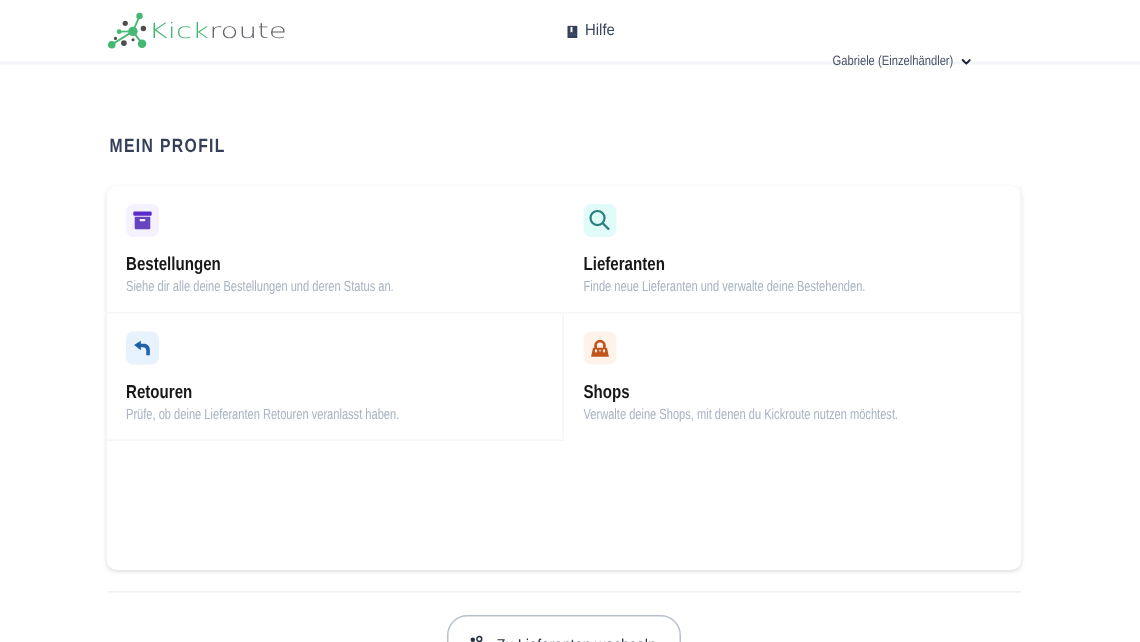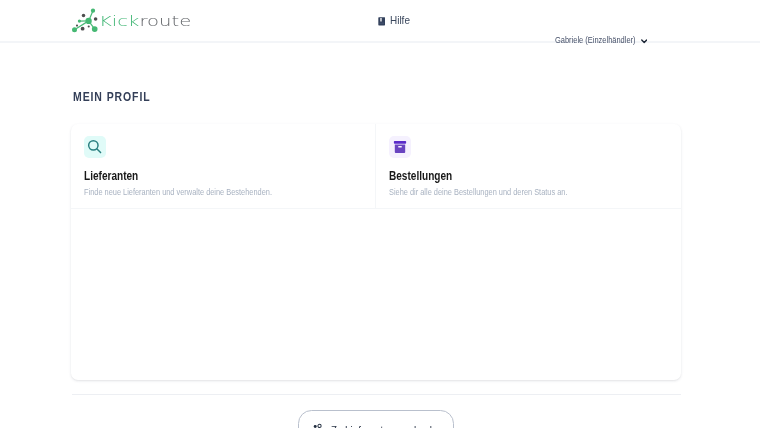--- a/index.html
+++ b/index.html
@@ -112,46 +112,68 @@
     <svg class="chev" viewBox="0 0 12 8">
       <path d="M1.4 1.6 6 6.1 10.6 1.6" fill="none" stroke="#1a2434" stroke-width="2.6" stroke-linecap="round" stroke-linejoin="round"></path>
     </svg>
   </div>
 </div>
 
 <div class="page-title">MEIN PROFIL</div>
 
 <div class="grid">
 
-  <div class="cell brd-r brd-b">
-    <div class="ic" style="background:#e0fbf8">
-      <svg width="15.4" height="15.4" viewBox="0 0 24 24" fill="none" stroke="#2a7f80" stroke-width="2.3" stroke-linecap="round">
-        <circle cx="9.9" cy="9.9" r="7.3"></circle>
-          <line x1="15.6" y1="15.6" x2="21.2" y2="21.2"></line>
-      </svg>
-    </div>
-    <div class="c-title">Lieferanten</div>
-    <div class="c-desc">Finde neue Lieferanten und verwalte deine Bestehenden.</div>
-  </div>
-
   <div class="cell brd-b">
     <div class="ic" style="background:#f5f1fe">
       <svg width="14" height="14" viewBox="0 0 24 24">
         <rect x="1.5" y="1.8" width="21" height="4.8" rx="1.4" fill="#5a2bc9"></rect>
         <path d="M3.1 7.6h17.8v13.0a1.5 1.5 0 0 1-1.5 1.5H4.6a1.5 1.5 0 0 1-1.5-1.5z" fill="#6944c0"></path>
         <rect x="8.8" y="10.4" width="6.4" height="2.4" rx=".8" fill="#f5f1fe"></rect>
       </svg>
     </div>
     <div class="c-title">Bestellungen</div>
     <div class="c-desc">Siehe dir alle deine Bestellungen und deren Status an.</div>
   </div>
 
+  <div class="cell brd-r brd-b">
+    <div class="ic" style="background:#e0fbf8">
+      <svg width="15.4" height="15.4" viewBox="0 0 24 24" fill="none" stroke="#2a7f80" stroke-width="2.3" stroke-linecap="round">
+        <circle cx="9.9" cy="9.9" r="7.3"></circle>
+          <line x1="15.6" y1="15.6" x2="21.2" y2="21.2"></line>
+      </svg>
+    </div>
+    <div class="c-title">Lieferanten</div>
+    <div class="c-desc">Finde neue Lieferanten und verwalte deine Bestehenden.</div>
+  </div>
+
+  <div class="cell brd-r brd-b">
+    <div class="ic" style="background:#e6f3fe">
+      <svg width="14" height="14" viewBox="0 0 24 24">
+        <path d="M10.1 3.7v3.4h3.2c4.4 0 7.1 2.7 7.1 6.9v6.3h-4.1v-5.6c0-2.3-1.5-3.7-3.9-3.7h-2.3v3.5L2.4 8.6z" fill="#2160ab"></path>
+      </svg>
+    </div>
+    <div class="c-title">Retouren</div>
+    <div class="c-desc">Prüfe, ob deine Lieferanten Retouren veranlasst haben.</div>
+  </div>
 
 
 
+  <div class="cell">
+    <div class="ic" style="background:#fdf3eb">
+      <svg width="14" height="14" viewBox="0 0 24 24">
+        <path d="M5.4 12.6V9.2a6.6 6.6 0 0 1 13.2 0v3.4h-3.1V9.2a3.5 3.5 0 0 0-7 0v3.4z" fill="#c2551c"></path>
+        <path d="M4.0 11.7h16l2.2 10.2H1.8z" fill="#c2551c"></path>
+        <rect x="6.3" y="13.4" width="2.2" height="3.6" rx="1.1" fill="#fdf3eb"></rect>
+        <rect x="15.5" y="13.4" width="2.2" height="3.6" rx="1.1" fill="#fdf3eb"></rect>
+        <rect x="11.0" y="14.1" width="2.0" height="1.9" rx=".95" fill="#fdf3eb"></rect>
+      </svg>
+    </div>
+    <div class="c-title">Shops</div>
+    <div class="c-desc">Verwalte deine Shops, mit denen du Kickroute nutzen möchtest.</div>
+  </div>
 
 </div>
 
 <div class="hr"></div>
 <div class="cta">
   <svg class="cta-ic" viewBox="0 0 20 20">
     <circle cx="4.6" cy="7.2" r="3.1" fill="#232f41"></circle>
     <path d="M0 18.4c0-3.1 2.1-5.1 4.6-5.1s4.6 2 4.6 5.1z" fill="#232f41"></path>
     <circle cx="13.6" cy="6.2" r="3.4" fill="none" stroke="#232f41" stroke-width="2.1"></circle>
     <path d="M8.6 18.4c0-3.3 2.2-5.5 5-5.5s5 2.2 5 5.5" fill="none" stroke="#232f41" stroke-width="2.1" stroke-linecap="round"></path>

